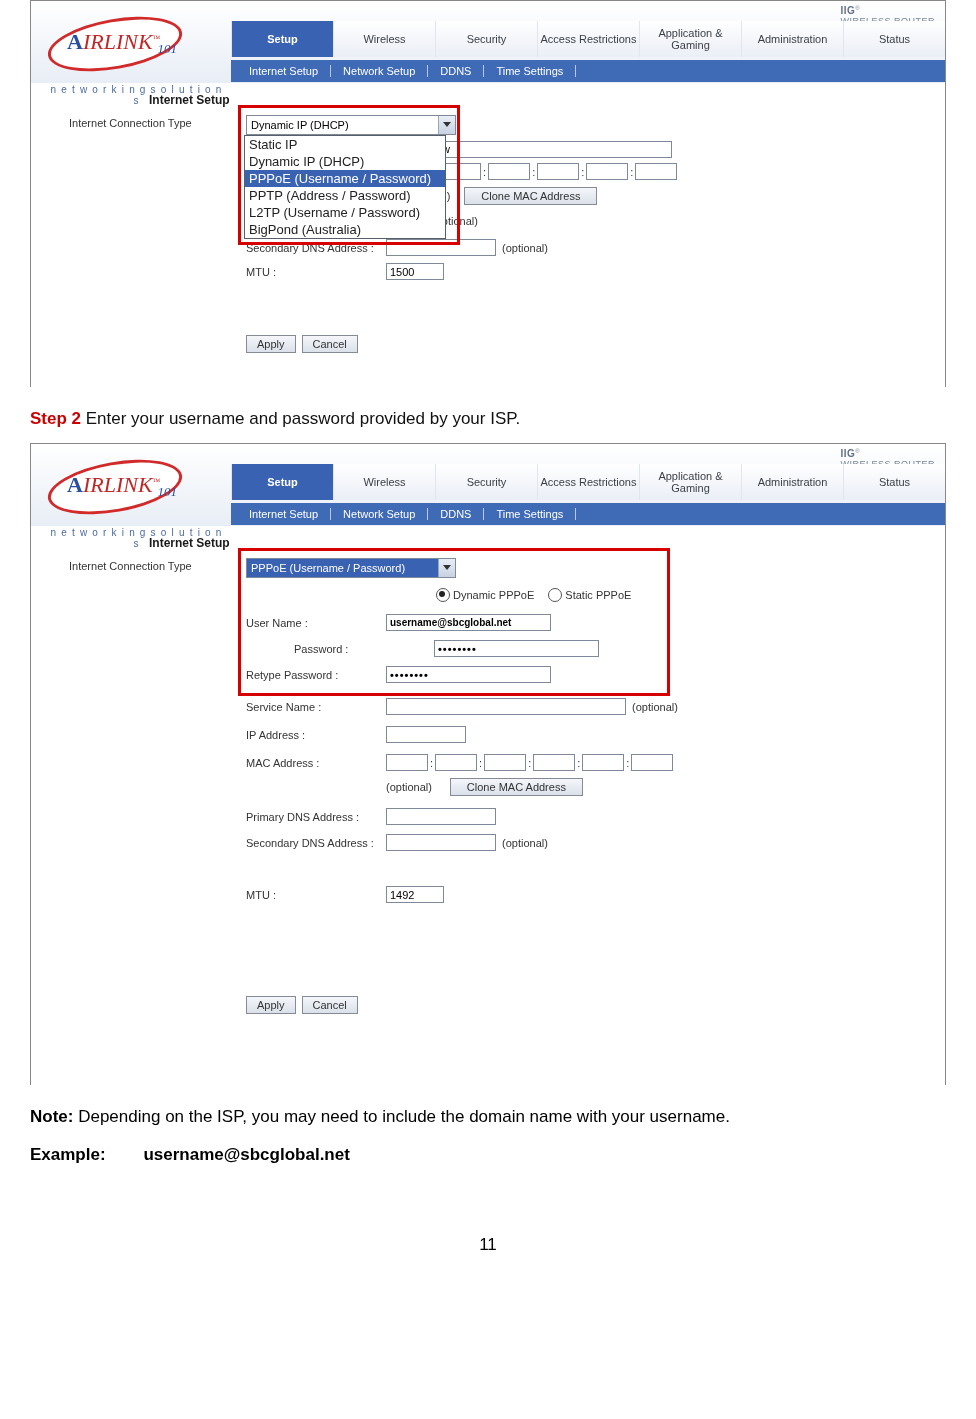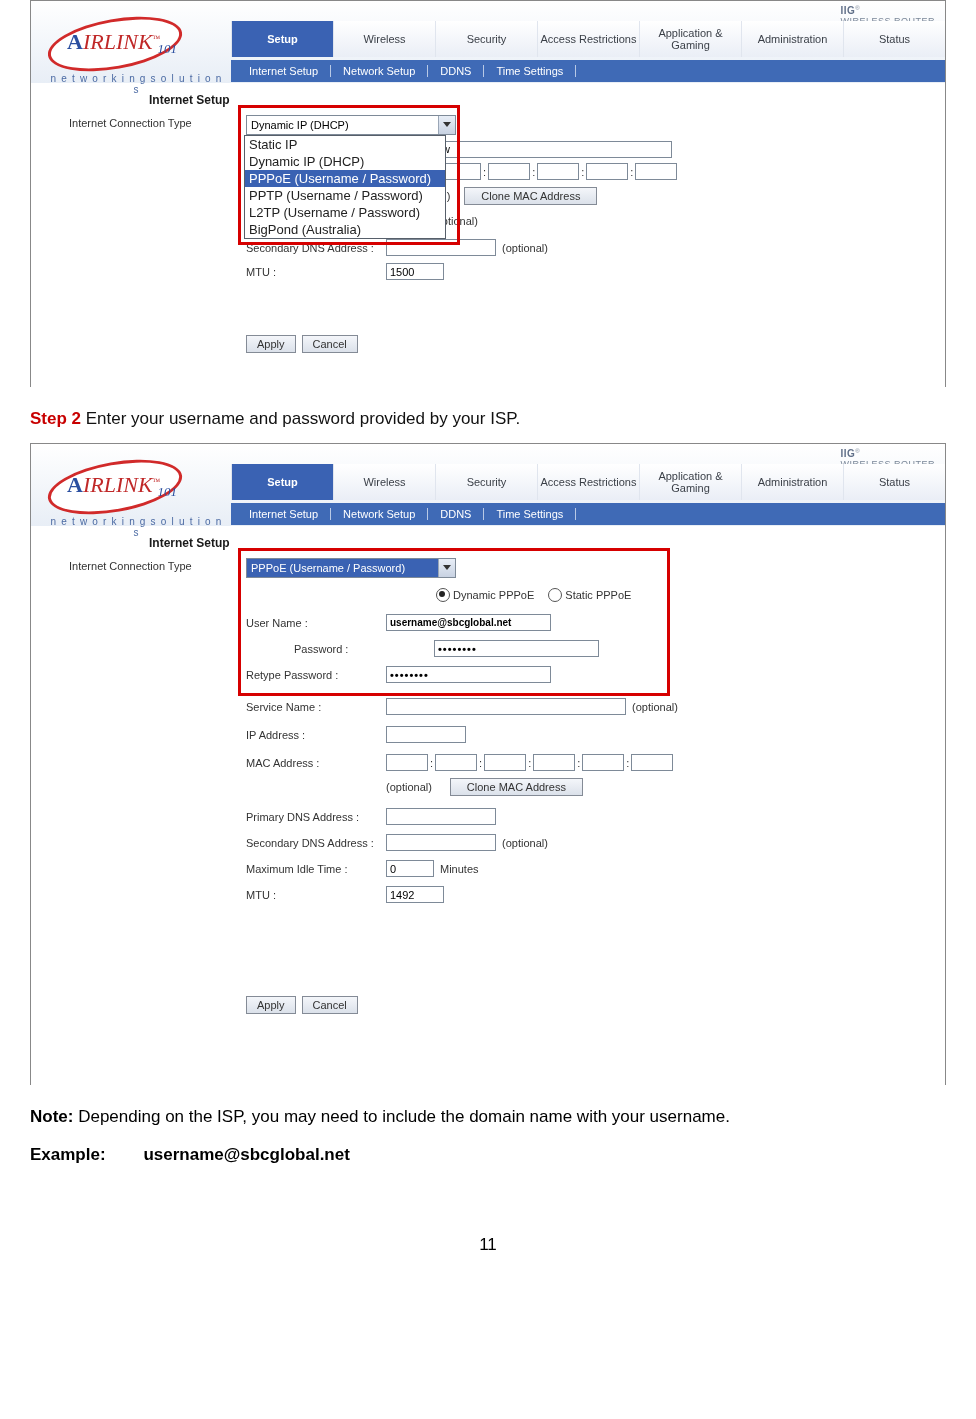--- a/index.html
+++ b/index.html
@@ -9,21 +9,21 @@
   .panel2 { height:640px; margin-top:14px;}
   .brandbar { height:82px; background:linear-gradient(#fff, #e8eef6); position:relative;}
   .header-top { position:absolute; right:10px; top:4px; font-size:9px; color:#7a8798; letter-spacing:0.5px;}
   .header-top .ig { font-weight:bold; color:#617089; font-size:10px;}
   .brand { position:absolute; left:10px; top:12px; width:185px; height:100px; z-index:2;text-align:center;}
   .brand .logo { width:150px; height:58px; position:relative;}
   .brand .logo .elli { width:130px; height:44px; border:3px solid #d12a2a; border-radius:50%; position:absolute; left:6px; top:6px; transform:rotate(-10deg); background:#fff;}
   .brand .logo .txt { position:absolute; left:26px; top:16px; font-family:Georgia, 'Times New Roman', serif; font-size:22px; color:#c02828; font-style:italic;}
   .brand .logo .txt b { color:#2b4fa0; font-style:normal;}
   .brand .logo .n101 { position:absolute; right:14px; top:28px; font-family:Georgia, serif; font-size:13px; color:#2b4fa0; font-style:italic;}
-  .brand .tag { font-size:10px; letter-spacing:1.2px; color:#4b6aa3; margin-top:2px; padding-left:6px;}
+  .brand .tag { font-size:10px; letter-spacing:1.2px; color:#4b6aa3; margin-top:13px; padding-left:6px;}
   .tabs { position:absolute; left:200px; right:0; bottom:26px; height:36px; display:flex;}
   .tab { flex:1; border-left:1px solid #e0e5ee; display:flex; align-items:center; justify-content:center; font-size:11px; color:#3a3f47; background:linear-gradient(#fff,#eaeef6); cursor:pointer; text-align:center; line-height:1.1;}
   .tab.active { background:#3a62b3; color:#fff; font-weight:bold;}
   .subtab-row { position:absolute; left:200px; right:0; height:22px; bottom:1px; background:#3f6ab6; display:flex; align-items:center; padding-left:6px;}
   .subtab { font-size:11px; color:#fff; padding:0 12px; border-right:1px solid #b8c9e6; cursor:pointer;}
   .content-area { background:#fff; position:relative; padding-top:8px;}
   .section-head { font-size:12px; font-weight:bold; color:#1a1a1a; position:absolute; left:118px;}
   .side-label { font-size:11px; color:#333; position:absolute; left:38px; width:165px; text-align:left;}
   .row-area { position:absolute; left:215px; right:10px;}
   .xsel { border:1px solid #7e8a98; height:18px; font-size:11px; background:#fff; display:inline-flex; align-items:center; padding:0 4px; min-width:196px; position:relative;}
@@ -115,21 +115,21 @@
      <div class="row-area" style="top:32px;">
         <div class="xsel" style="width:200px;">
            <span>Dynamic IP (DHCP)</span>
             <span class="arrow"></span>
         </div>
      </div>
      <div class="dropdown-open" style="top:52px;">
         <div class="opt">Static IP</div>
         <div class="opt">Dynamic IP (DHCP)</div>
         <div class="opt sel">PPPoE (Username / Password)</div>
-        <div class="opt">PPTP (Username / Password)</div>
+        <div class="opt">PPTP (Address / Password)</div>
         <div class="opt">L2TP (Username / Password)</div>
         <div class="opt">BigPond (Australia)</div>
      </div>
 
      <div class="red-box" style="left:207px; top:22px; width:216px; height:134px;"></div>
 
      <div class="row-area" style="top:128px;">
         <span class="opt-txt" style="margin-left:186px;">(optional)</span>
      </div>
 
@@ -248,25 +248,20 @@
      </div>
      <div class="row-area" style="top:282px; display:flex; align-items:center;">
         <span class="xlabel">Primary DNS Address :</span>
         <input class="textbox" style="width: 110px;">
      </div>
      <div class="row-area" style="top:308px; display:flex; align-items:center;">
         <span class="xlabel">Secondary DNS Address :</span>
         <input class="textbox" style="width: 110px;">
         <span class="opt-txt" style="margin-left:6px;">(optional)</span>
      </div>
-     <div class="row-area" style="top:334px; display:flex; align-items:center;">
-        <span class="xlabel">Maximum Idle Time :</span>
-        <input class="textbox" style="width: 48px;" value="0">
-        <span class="opt-txt" style="margin-left:6px;">Minutes</span>
-     </div>
      <div class="row-area" style="top:360px; display:flex; align-items:center;">
         <span class="xlabel">MTU :</span>
         <input class="textbox" style="width: 58px;" value="1492">
      </div>
 
      <div class="row-area foot-btns" style="top:470px;">
         <button class="btn">Apply</button>
         <button class="btn">Cancel</button>
      </div>
   </div>

